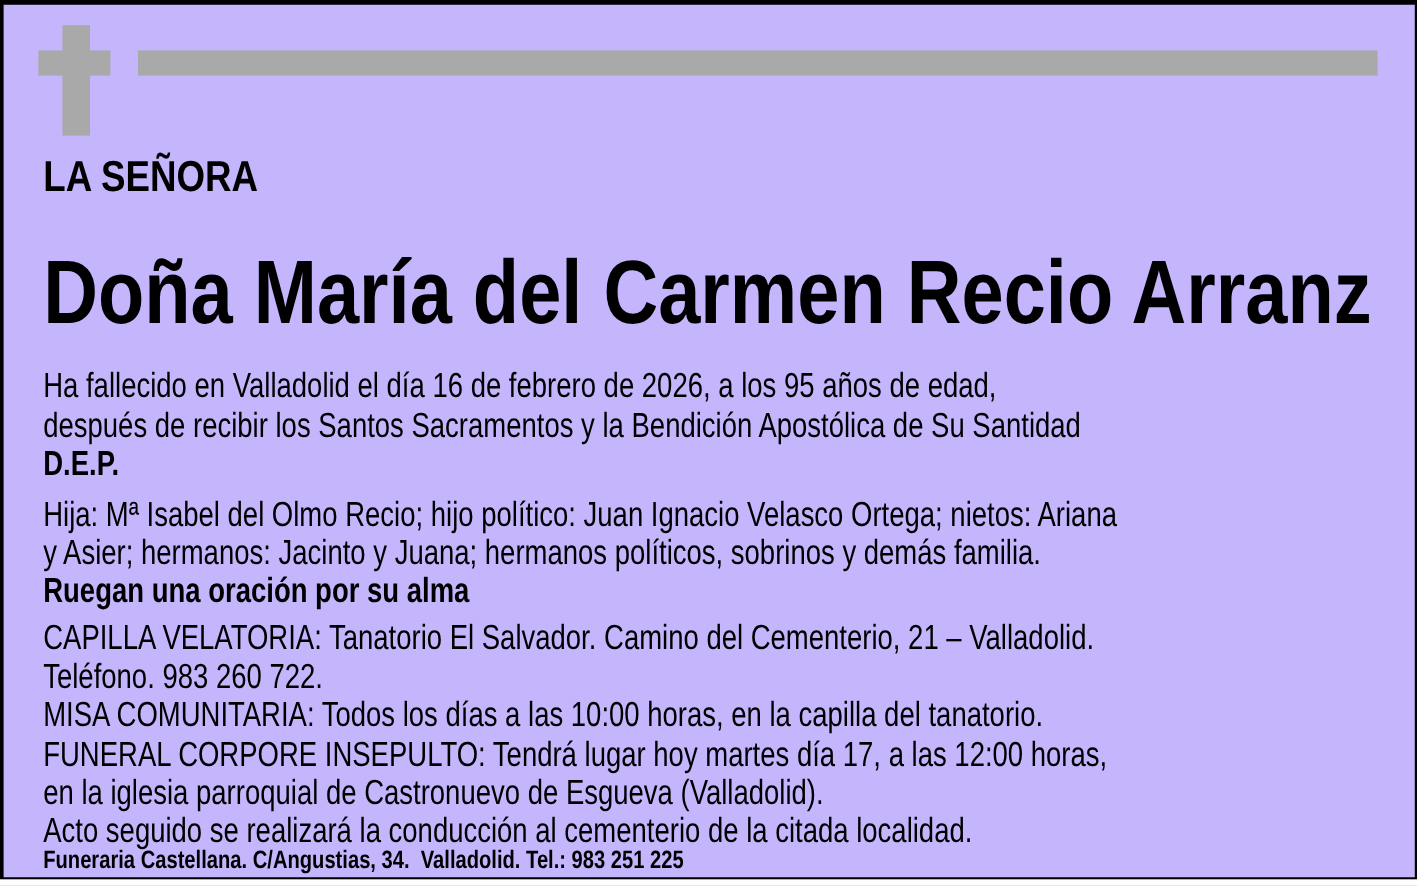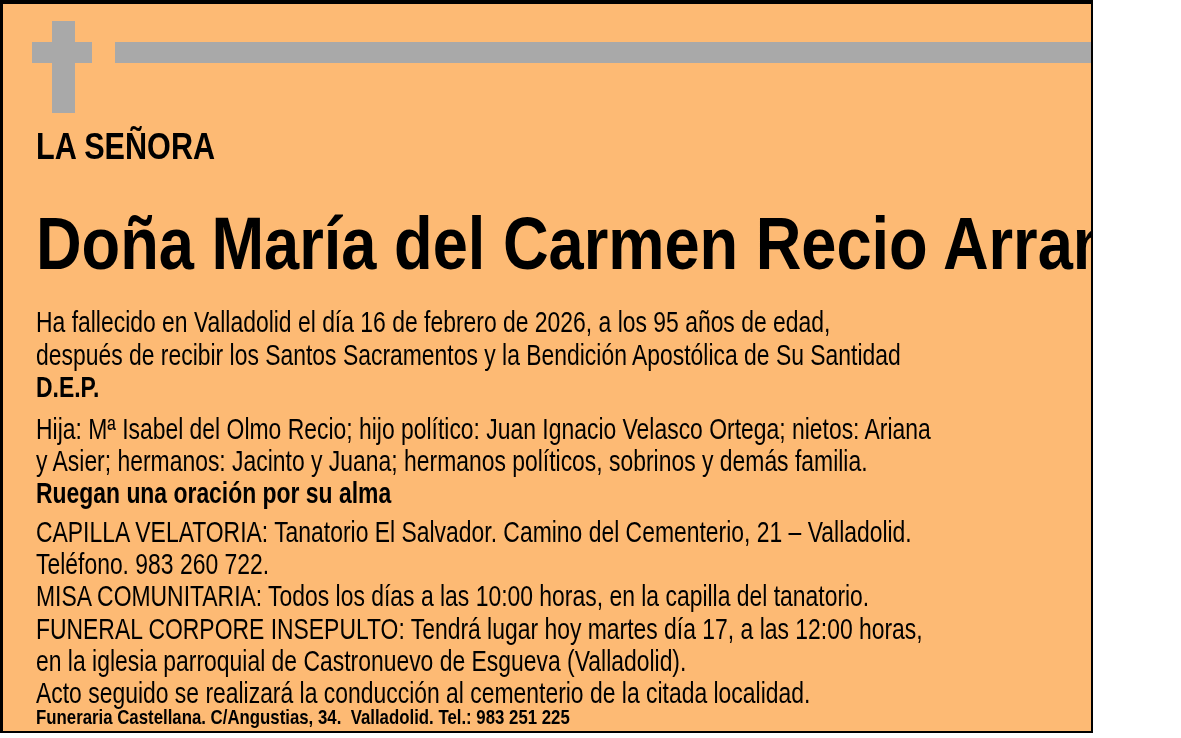--- a/index.html
+++ b/index.html
@@ -4,27 +4,27 @@
 <style>
   html, body {
     margin: 0;
     padding: 0;
     background: #ffffff;
     font-family: "Liberation Sans", sans-serif;
     -webkit-font-smoothing: antialiased;
   }
   .sheet {
     position: relative;
-    width: 1093px;
+    width: 1181px;
     height: 733px;
     box-sizing: border-box;
     border-style: solid;
     border-color: #000000;
     border-width: 4px 2px 2px 3px;
-    background: #fdba74;
+    background: #c4b5fd;
     overflow: hidden;
   }
   
   .abs { position: absolute; }
 
   
   .cross-part, .top-rule { background: #a9a9a9; }
   .cross-v { left: 49px; top: 17px; width: 23px; height: 92px; }
   .cross-h { left: 29px; top: 38px; width: 60px; height: 21px; }
   .top-rule { left: 112px; top: 38px; width: 1033px; height: 21px; }

